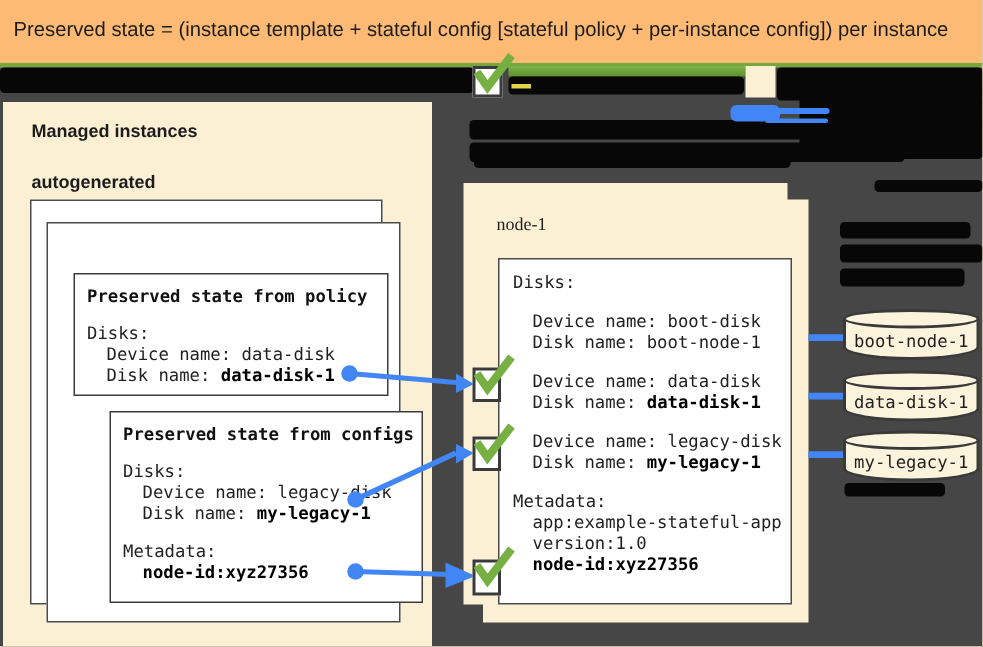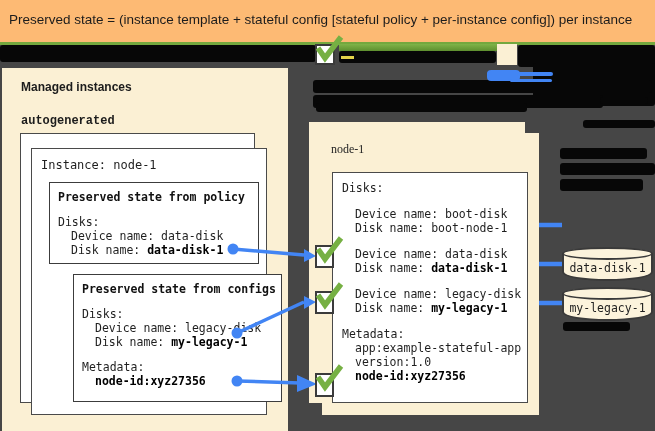--- a/index.html
+++ b/index.html
@@ -73,26 +73,25 @@
   <div class="redact" style="left:563px;top:322px;width:67px;height:9px;"></div>
 
   <div class="checkbox" style="left:315px;top:44px;width:20px;height:21px;">
     <svg width="30" height="27" viewBox="0 0 30 27">
       <polyline points="4,13 11,23 27,2" fill="none" stroke="#76B043" stroke-width="5.5"></polyline>
     </svg>
   </div>
 
   <div class="panel cream" style="left:2px;top:68px;width:286px;height:363px;z-index:2;">
     <div class="h-bold" style="position:absolute;left:19px;top:11px;">Managed instances</div>
-    <div class="h-bold" style="position:absolute;left:19px;top:45px;font-family:Liberation Mono, monospace;">autogenerated</div>
+    <div class="h-bold" style="position:absolute;left:19px;top:45px;">autogenerated</div>
   </div>
 
   <div class="whitebox" style="left:20px;top:133px;width:235px;height:270px;z-index:3;"></div>
   <div class="whitebox" style="left:31px;top:148px;width:236px;height:267px;z-index:3;">
-    <div class="mono" style="position:absolute;left:9px;top:9px;font-size:12px;">Instance: node-1</div>
 
     <div class="innerbox" style="left:17px;top:33px;width:210px;height:82px;">
       <div style="padding:7px 0 0 8px;">
         <div class="mono-title">Preserved state from policy</div>
         <div class="mono gap-sm">Disks:</div>
         <div class="mono ind">Device name: data-disk</div>
         <div class="mono ind"><span>Disk name: </span><span class="mono-b">data-disk-1</span></div>
       </div>
     </div>
 
@@ -138,20 +137,25 @@
     <svg width="30" height="27" viewBox="0 0 30 27">
       <polyline points="4,13 11,23 27,2" fill="none" stroke="#76B043" stroke-width="5.5"></polyline>
     </svg>
   </div>
   <div class="checkbox" style="left:315px;top:373px;height:24px;">
     <svg width="30" height="27" viewBox="0 0 30 27">
       <polyline points="4,13 11,23 27,2" fill="none" stroke="#76B043" stroke-width="5.5"></polyline>
     </svg>
   </div>
 
+  <div class="cyl" style="left:562px;top:206px;">
+    <div class="cyl-top"></div>
+    <div class="cyl-body"></div>
+    <div class="cyl-label">boot-node-1</div>
+  </div>
   <div class="cyl" style="left:562px;top:247px;">
     <div class="cyl-top"></div>
     <div class="cyl-body"></div>
     <div class="cyl-label">data-disk-1</div>
   </div>
   <div class="cyl" style="left:562px;top:287px;">
     <div class="cyl-top"></div>
     <div class="cyl-body"></div>
     <div class="cyl-label">my-legacy-1</div>
   </div>

